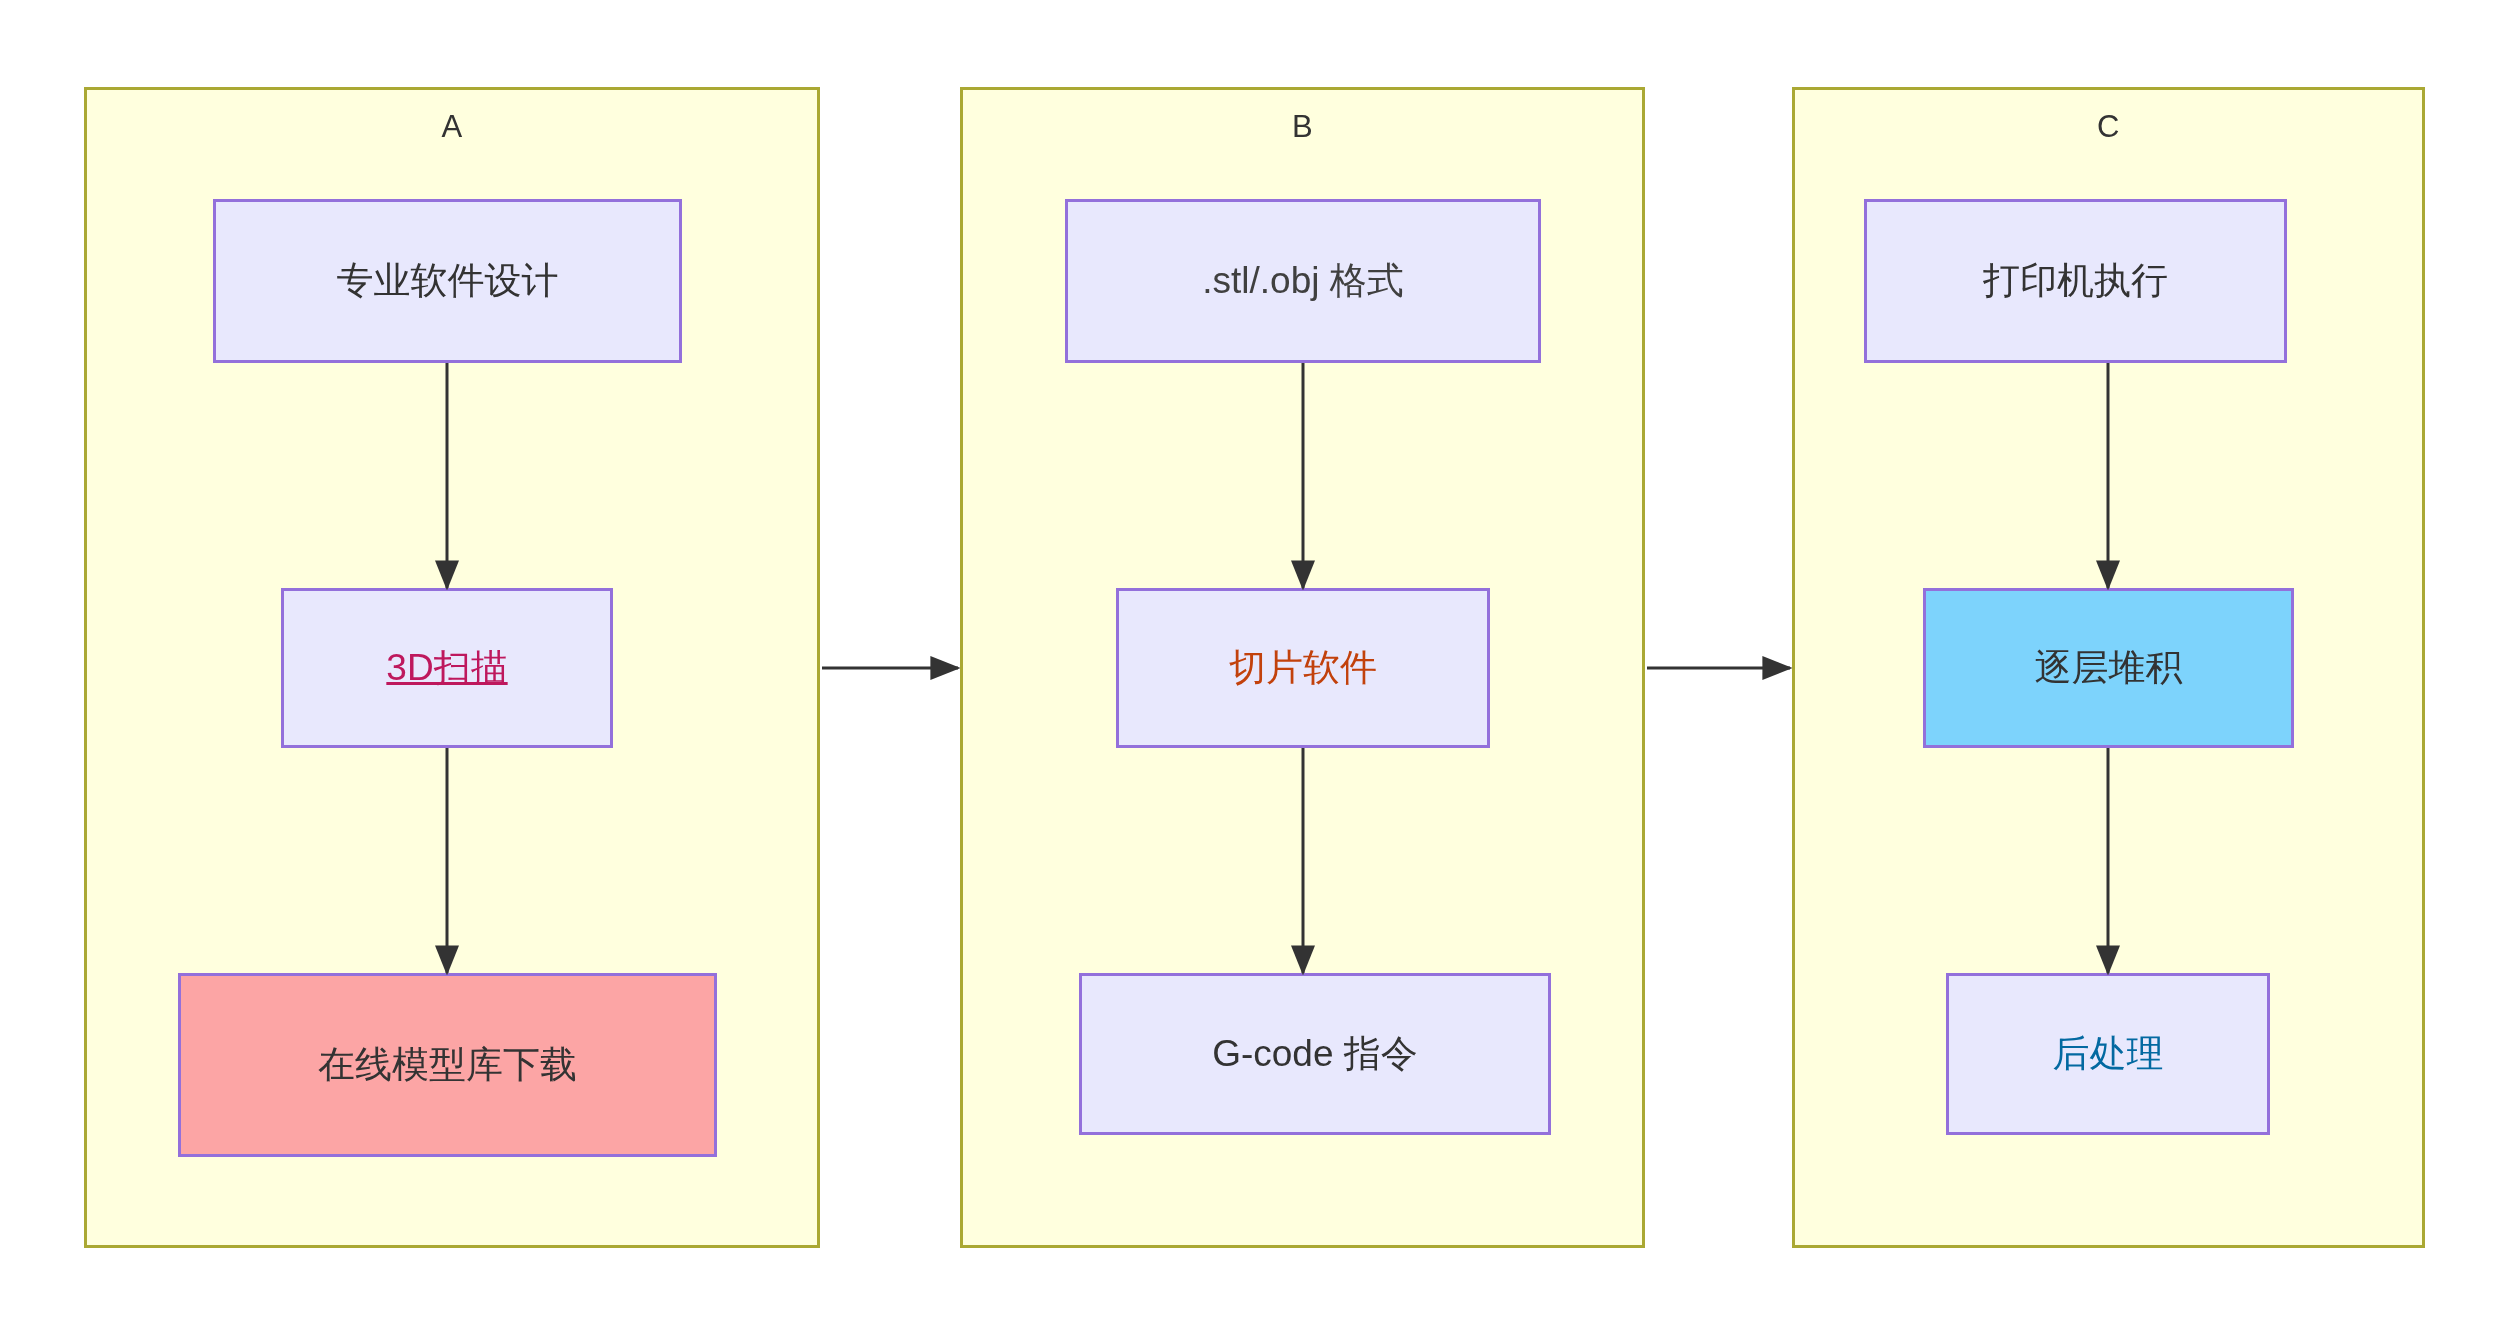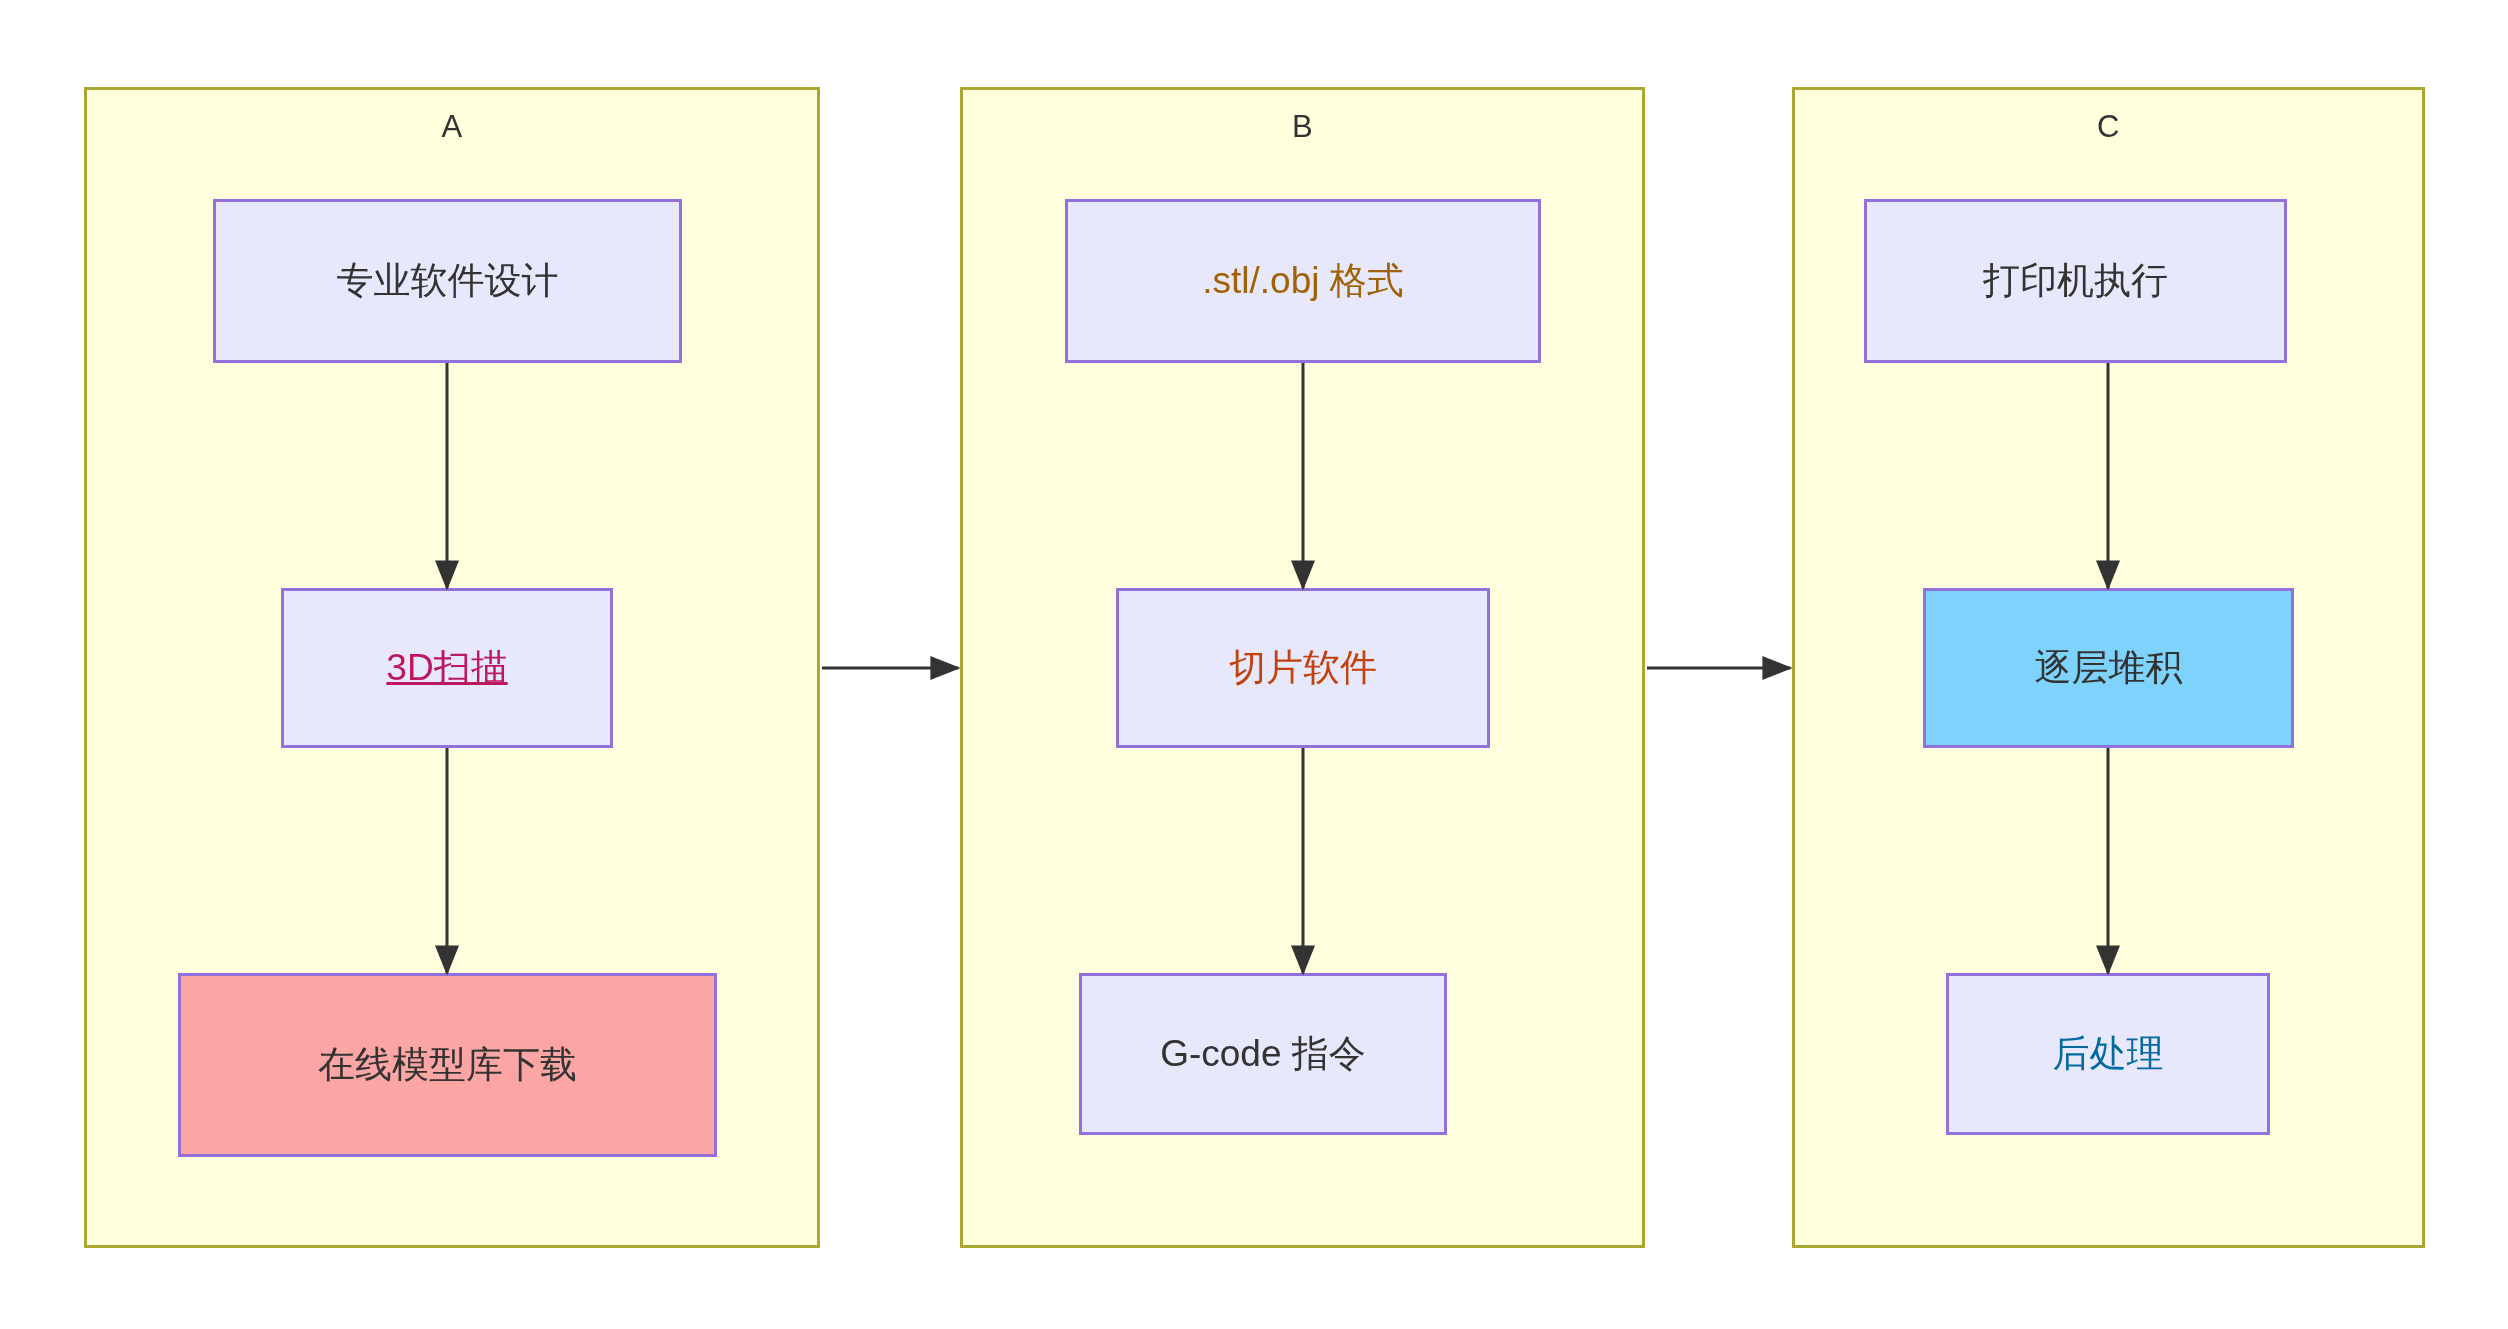--- a/index.html
+++ b/index.html
@@ -74,26 +74,26 @@
       <div class="node" style="left: 281px; top: 588px; width: 332px; height: 160px; background: rgb(232, 232, 253); border-color: rgb(147, 112, 219);">
         <span class="node-label" style="color: #be185d; text-decoration: underline;">3D扫描</span>
       </div>
       <div class="node" style="left: 178px; top: 973px; width: 539px; height: 184px; background: #fca5a5; border-color: rgb(147, 112, 219);">
         <span class="node-label" style="color: rgb(51, 51, 51);">在线模型库下载</span>
       </div>
       <div class="cluster" style="left: 960px; top: 87px; width: 685px; height: 1161px; background: rgb(255, 255, 222); border-color: rgb(170, 168, 51);">
         <div class="cluster-label" style="color: rgb(51, 51, 51);">B</div>
       </div>
       <div class="node" style="left: 1065px; top: 199px; width: 476px; height: 164px; background: rgb(232, 232, 253); border-color: rgb(147, 112, 219);">
-        <span class="node-label" style="color: #a16207;">.stl/.obj 格式</span>
+        <span class="node-label" style="color: #404040;">.stl/.obj 格式</span>
       </div>
       <div class="node" style="left: 1116px; top: 588px; width: 374px; height: 160px; background: rgb(232, 232, 253); border-color: rgb(147, 112, 219);">
         <span class="node-label" style="color: #c2410c;">切片软件</span>
       </div>
-      <div class="node" style="left: 1079px; top: 973px; width: 368px; height: 162px; background: rgb(232, 232, 253); border-color: rgb(147, 112, 219);">
+      <div class="node" style="left: 1079px; top: 973px; width: 472px; height: 162px; background: rgb(232, 232, 253); border-color: rgb(147, 112, 219);">
         <span class="node-label" style="color: rgb(51, 51, 51);">G-code 指令</span>
       </div>
       <div class="cluster" style="left: 1792px; top: 87px; width: 633px; height: 1161px; background: rgb(255, 255, 222); border-color: rgb(170, 168, 51);">
         <div class="cluster-label" style="color: rgb(51, 51, 51);">C</div>
       </div>
       <div class="node" style="left: 1864px; top: 199px; width: 423px; height: 164px; background: rgb(232, 232, 253); border-color: rgb(147, 112, 219);">
         <span class="node-label" style="color: rgb(51, 51, 51);">打印机执行</span>
       </div>
       <div class="node" style="left: 1923px; top: 588px; width: 371px; height: 160px; background: #7dd3fc; border-color: rgb(147, 112, 219);">
         <span class="node-label" style="color: rgb(51, 51, 51);">逐层堆积</span>

